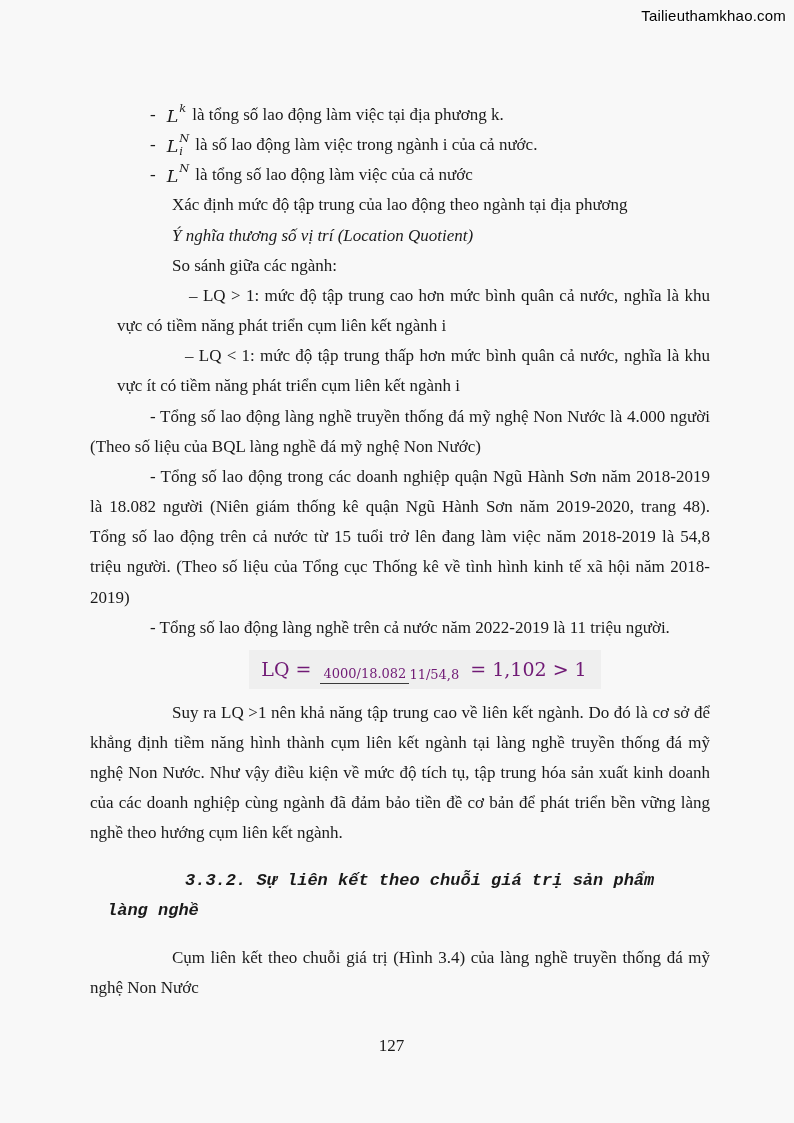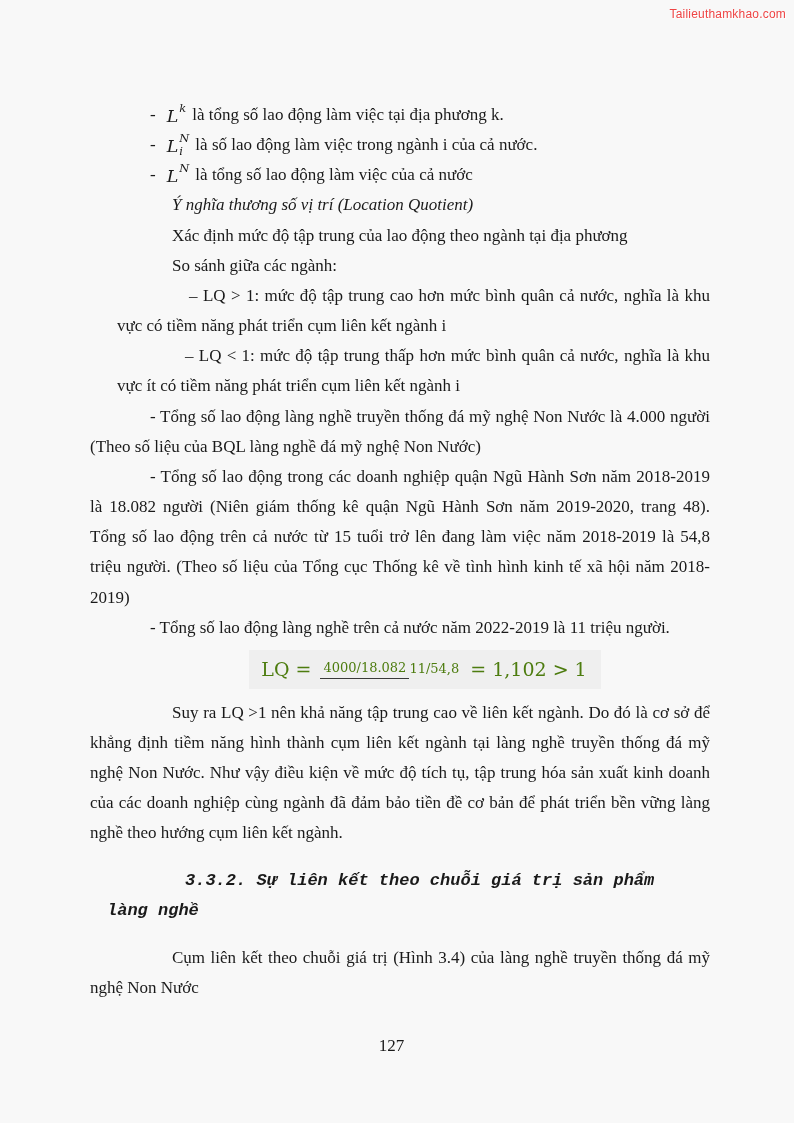--- a/index.html
+++ b/index.html
@@ -7,22 +7,22 @@
     position:relative;
     width:794px; height:1123px;
     background:#f8f8f8;
     overflow:hidden;
     font-family:"Liberation Serif", serif;
     color:#1a1a1a;
   }
   .watermark {
     position:absolute; top:7px; right:8px;
     font-family:"Liberation Sans", sans-serif;
-    font-size:12px;
-    color:#ef4444;
+    font-size:15px;
+    color:#000000;
     text-shadow:1px 1px 0 #ffffff;
     letter-spacing:0.2px;
   }
   .content {
     position:absolute; left:90px; right:84px; top:100px;
     font-size:17px; line-height:30.15px;
   }
   p { margin:0; text-align:justify; }
   .single { text-align:left; }
   .italic { font-style:italic; }
@@ -49,23 +49,23 @@
     margin-left:1px; position:relative; top:-3px;
   }
   .mstack sup, .mstack sub { line-height:1; font-size:11.5px; position:static; }
   
   .formula-wrap {
     height:52px; display:flex; align-items:center; justify-content:center;
     padding-left:50px; margin:1px 0 2px;
   }
   .formula-box {
     background:#efefef;
-    display:flex; align-items:center;
+    display:flex; align-items:flex-end;
     padding:4px 14px 5px 12px;
-    font-family:"DejaVu Serif", serif; font-size:19px; color:#4d7c0f;
+    font-family:"DejaVu Serif", serif; font-size:19px; color:#701a75;
   }
   .f-lhs { margin-right:9px; }
   .frac { display:flex; flex-direction:row; align-items:center; font-size:13px; line-height:1.3; }
   .frac .num { padding:0 3px 1px; border-bottom:1.4px solid #3a3a3a; }
   .frac .den { padding-top:1px; }
   .f-rhs { margin-left:11px; }
   .footer {
     position:absolute; top:1032px; left:0; right:11px;
     text-align:center; font-size:17px; line-height:28px;
   }
@@ -102,22 +102,22 @@
     <div class="def-item">
       <span class="def-dash">-</span><span class="mvar">
           <span class="mbase">L</span>
           <span class="mstack">
             <sup>N</sup>
             <sub></sub>
           </span>
         </span><span>là tổng số lao động làm việc của cả nước</span>
     </div>
 
+    <p class="single ind80">Xác định mức độ tập trung của lao động theo ngành tại địa phương</p>
     <p class="single italic ind80">Ý nghĩa thương số vị trí (Location Quotient)</p>
-    <p class="single ind80">Xác định mức độ tập trung của lao động theo ngành tại địa phương</p>
     <p class="single ind80">So sánh giữa các ngành:</p>
     <p class="lq1">– LQ &gt; 1: mức độ tập trung cao hơn mức bình quân cả nước, nghĩa là khu vực có tiềm năng phát triển cụm liên kết ngành i</p>
     <p class="lq2">– LQ &lt; 1: mức độ tập trung thấp hơn mức bình quân cả nước, nghĩa là khu vực ít có tiềm năng phát triển cụm liên kết ngành i</p>
     <p class="b-item">- Tổng số lao động làng nghề truyền thống đá mỹ nghệ Non Nước là 4.000 người (Theo số liệu của BQL làng nghề đá mỹ nghệ Non Nước)</p>
     <p class="b-item">- Tổng số lao động trong các doanh nghiệp quận Ngũ Hành Sơn năm 2018-2019 là 18.082 người (Niên giám thống kê quận Ngũ Hành Sơn năm 2019-2020, trang 48). Tổng số lao động trên cả nước từ 15 tuổi trở lên đang làm việc năm 2018-2019 là 54,8 triệu người. (Theo số liệu của Tổng cục Thống kê về tình hình kinh tế xã hội năm 2018-2019)</p>
     <p class="b-item">- Tổng số lao động làng nghề trên cả nước năm 2022-2019 là 11 triệu người.</p>
 
     <div class="formula-wrap">
       <div class="formula-box">
         <span class="f-lhs">LQ =</span>

